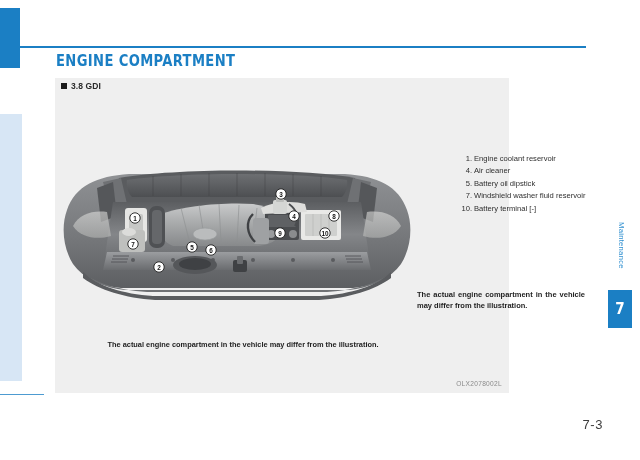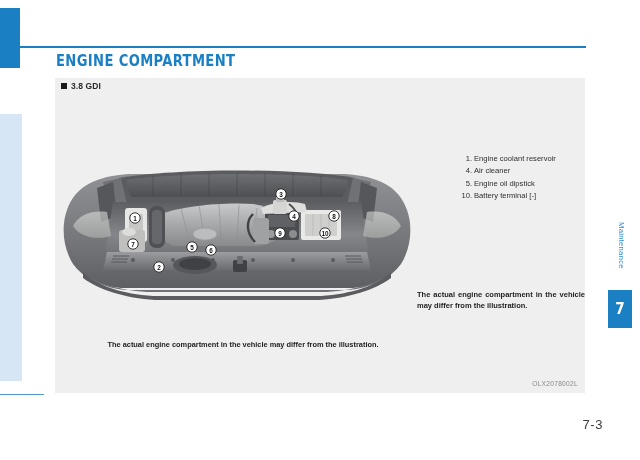--- a/index.html
+++ b/index.html
@@ -53,21 +53,21 @@
     font-family: "DejaVu Sans Condensed", "Liberation Sans Narrow", "Liberation Sans", sans-serif;
     transform: scaleX(0.94);
     transform-origin: left center;
     white-space: nowrap;
   }
 
   
   #content-panel {
     position: absolute;
     left: 55px; top: 78px;
-    width: 530px; height: 315px;
+    width: 454px; height: 315px;
     background: #efefef;
   }
 
   #subtitle-row {
     position: absolute;
     left: 6px; top: 3px;
     display: flex;
     align-items: center;
     gap: 4px;
   }
@@ -384,21 +384,24 @@
   </div>
 
   <div id="parts-list">
     <div class="part-item">
       <span class="part-num">1.</span><span>Engine coolant reservoir</span>
     </div>
     <div class="part-item">
       <span class="part-num">4.</span><span>Air cleaner</span>
     </div>
     <div class="part-item">
-      <span class="part-num">5.</span><span>Engine oil dipstick</span>
+      <span class="part-num">5.</span><span>Battery oil dipstick</span>
+    </div>
+    <div class="part-item">
+      <span class="part-num">7.</span><span>Windshield washer fluid reservoir</span>
     </div>
     <div class="part-item">
       <span class="part-num">10.</span><span>Battery terminal [-]</span>
     </div>
   </div>
 
   <div id="list-note">The actual engine compartment in the vehicle may differ from the illustration.</div>
 
   <div id="figure-caption">The actual engine compartment in the vehicle may differ from the illustration.</div>
 

